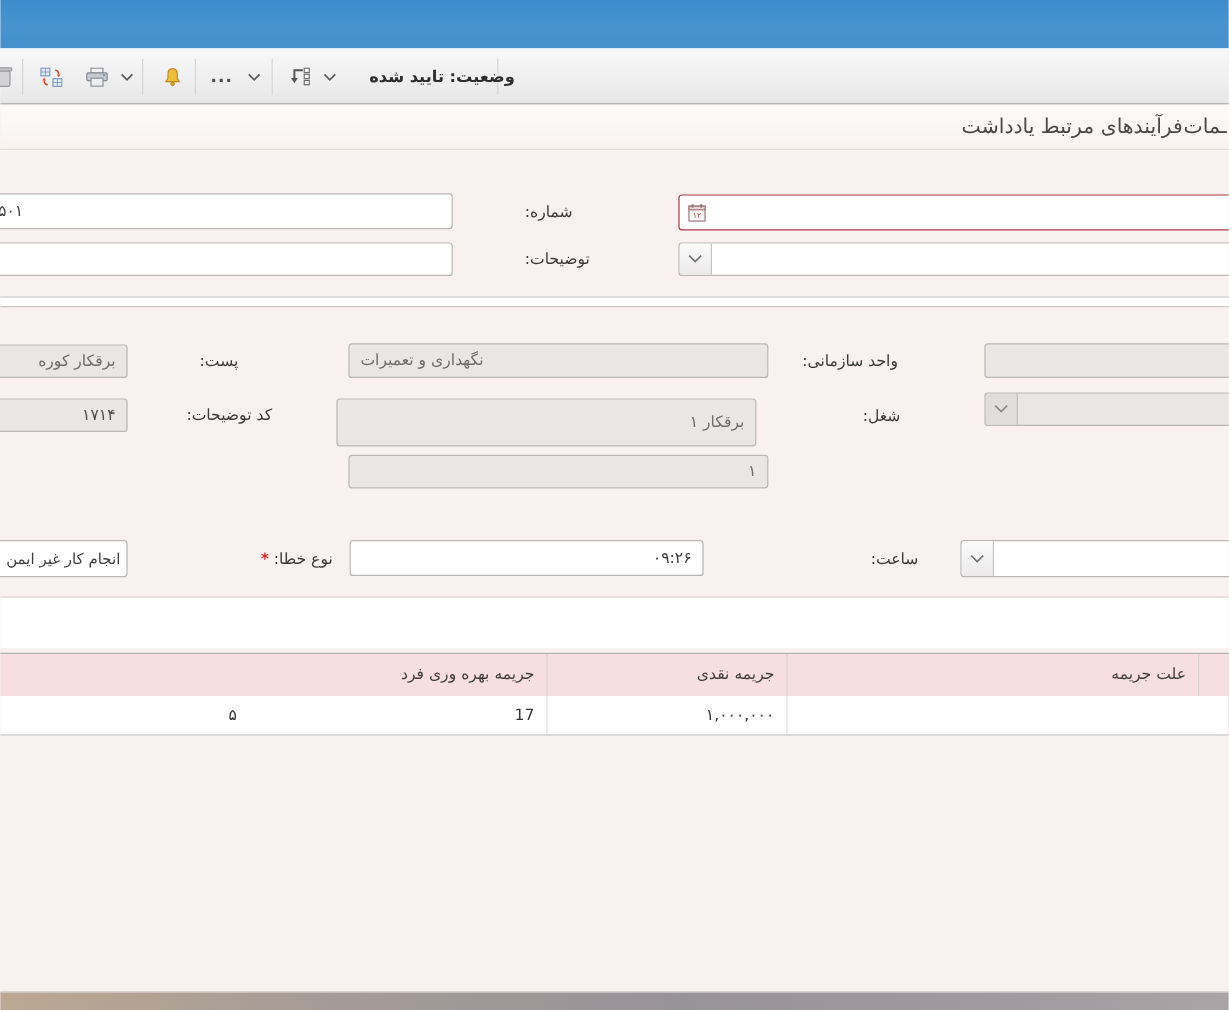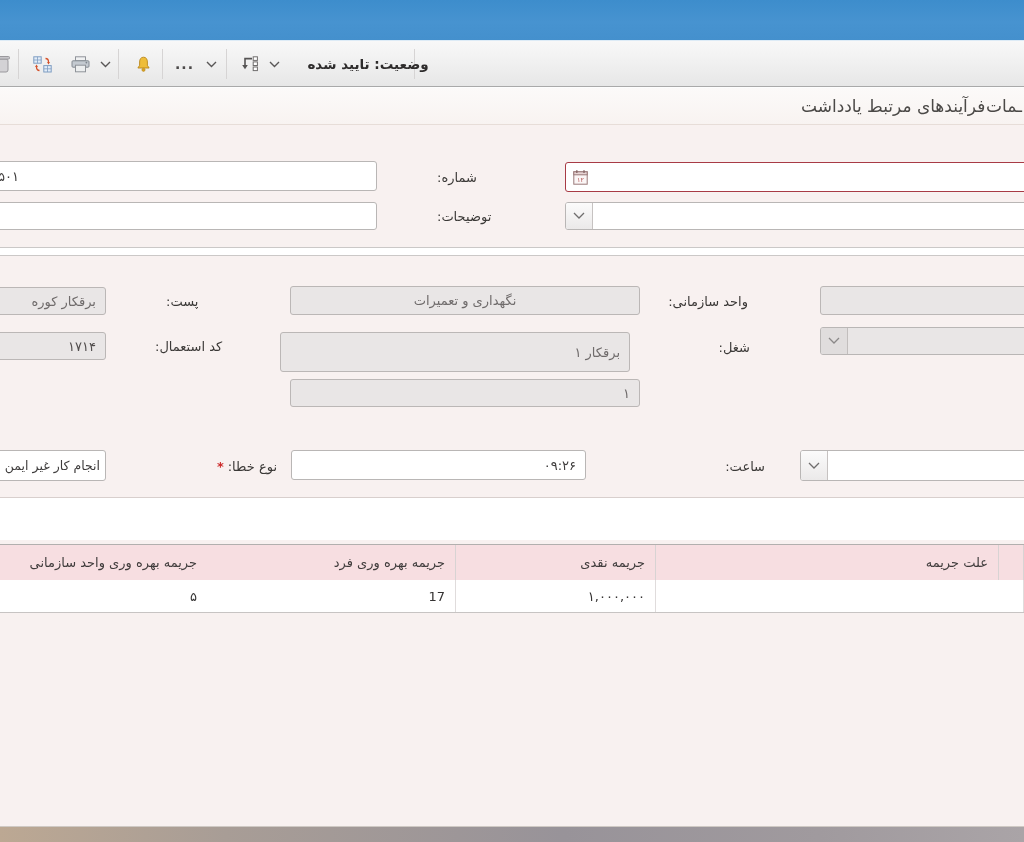--- a/index.html
+++ b/index.html
@@ -198,40 +198,40 @@
   </div>
   <div class="lbl" style="left:437px; top:209px">توضیحات:</div>
   <div class="field" style="left:-12px; top:202px; width:389px; height:28px">
     <span></span>
   </div>
 
   <div class="splitter" style="top:247px; height:9px"></div>
 
   <div class="field disabled" style="left:820px; top:286px; width:216px; height:29px"></div>
   <div class="lbl" style="right:276px; top:294px">واحد سازمانی:</div>
-  <div class="field disabled" style="left:290px; top:286px; width:350px; height:29px; justify-content:center">
+  <div class="field disabled" style="left:290px; top:286px; width:350px; height:29px; justify-content:flex-end">
     <span>نگهداری و تعمیرات</span>
   </div>
   <div class="lbl" style="left:166px; top:294px">پست:</div>
   <div class="field disabled" style="left:-10px; top:287px; width:116px; height:28px">
     <span>برقکار کوره</span>
   </div>
 
   <div class="select disabled" style="left:820px; top:327px; width:216px; height:28px">
     <div class="chev-box">
       <svg width="12" height="8" viewBox="0 0 12 8">
           <polyline points="1,1 6,6 11,1" fill="none" stroke="#8a8888" stroke-width="1.3"></polyline>
         </svg>
     </div>
   </div>
   <div class="lbl" style="right:274px; top:340px">شغل:</div>
   <div class="field disabled" style="left:280px; top:332px; width:350px; height:40px">
     <span>برقکار ۱</span>
   </div>
-  <div class="lbl" style="left:155px; top:339px">کد استعمال:</div>
+  <div class="lbl" style="left:155px; top:339px">کد توضیحات:</div>
   <div class="field disabled" style="left:-10px; top:332px; width:116px; height:28px; color:#514d4d">
     <span>۱۷۱۴</span>
   </div>
 
   <div class="field disabled" style="left:290px; top:379px; width:350px; height:28px">
     <span>۱</span>
   </div>
 
   <div class="select" style="left:800px; top:450px; width:236px; height:31px">
     <div class="chev-box">
@@ -255,21 +255,20 @@
   <div style="position:absolute; left:0; top:497px; width:1024px; height:43px; background:#ffffff;
               border-top:1px solid #d8cfcd"></div>
 
   <div class="grid-topline"></div>
 
   <div class="grid-header">
     <div class="gcell vline" style="left:999px; width:25px"></div>
     <div class="gcell vline" style="left:656px; width:343px">علت جریمه</div>
     <div class="gcell vline" style="left:208px; width:248px">جریمه بهره وری فرد</div>
     <div class="gcell vline" style="left:456px; width:200px">جریمه نقدی</div>
-    <div class="gcell" style="left:0px; width:207px">جریمه بهره وری واحد سازمانی</div>
   </div>
 
   <div class="grid-row">
     <div class="gcell vline" style="left:999px; width:25px"></div>
     <div class="gcell vline" style="left:456px; width:200px">۱,۰۰۰,۰۰۰</div>
     <div class="gcell vline" style="left:208px; width:248px">17</div>
     <div class="gcell" style="left:0px; width:207px">۵</div>
   </div>
 
   <div class="bottombar"></div>

